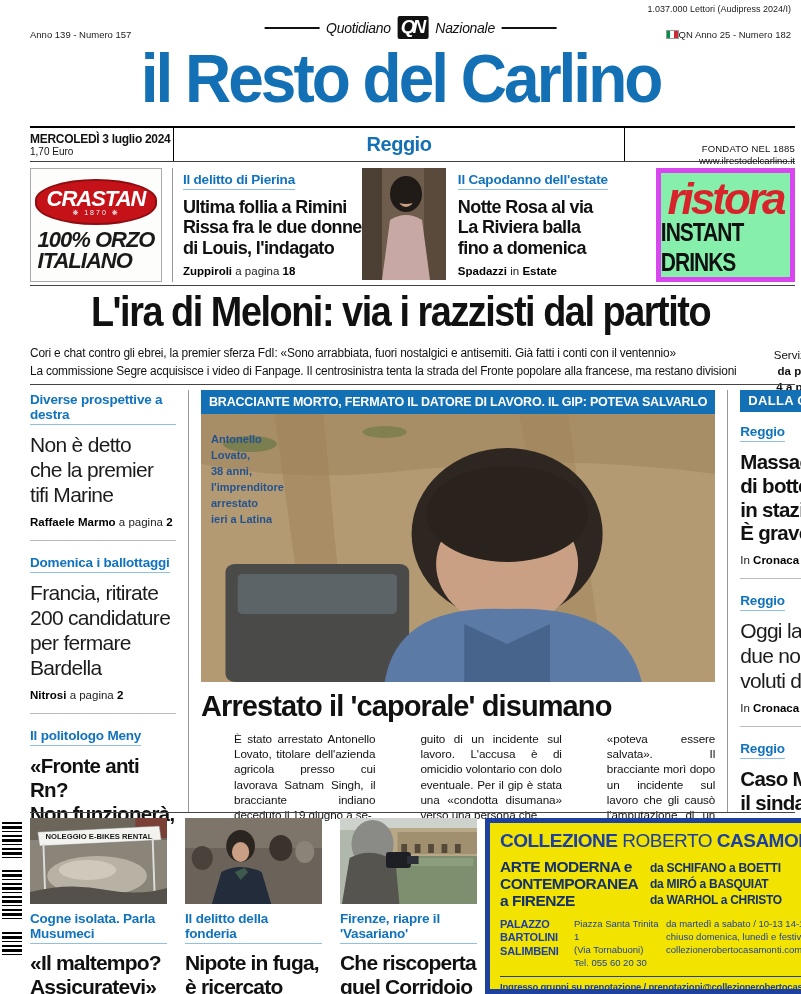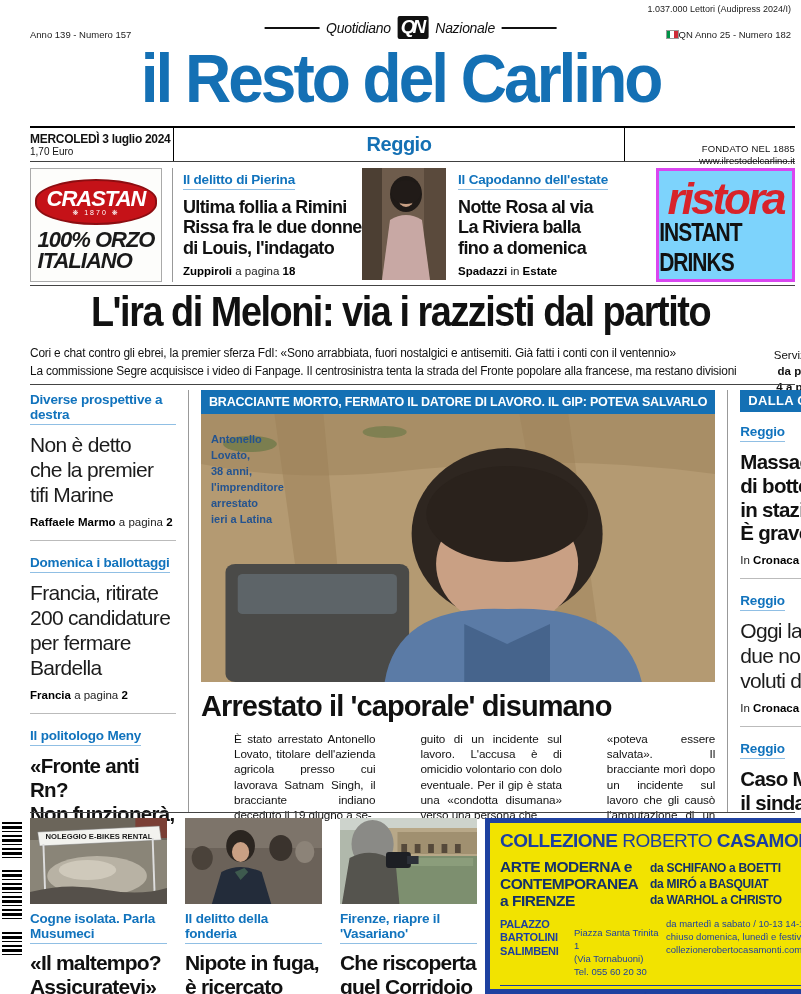--- a/index.html
+++ b/index.html
@@ -52,21 +52,21 @@
                  letter-spacing:-1px; color:#1a1a1a; margin-top:5px; white-space:pre-line; text-align:left; }
   .vdiv { width:1px; background:#999; margin:0 10px; }
   .tstory { width:205px; padding-top:2px; }
   .kicker { display:inline-block; color:#1173bd; font-weight:700; font-size:13.5px;
             letter-spacing:-0.2px; padding-bottom:2px; border-bottom:1.5px solid #90bfe4; }
   .ts-head { font-size:18px; font-weight:700; letter-spacing:-0.6px; line-height:1.13;
              margin-top:7px; white-space:pre-line; }
   .byline { font-size:11.5px; margin-top:7px; color:#222; }
   .byline .b { font-weight:700; color:#000; }
   .photo-woman { width:84px; height:112px; margin-right:12px; flex:none; }
-  .ad-ristora { width:158px; border:3px solid #d946ef; background:#7dd3fc; margin-left:19px;
+  .ad-ristora { width:158px; border:5px solid #d946ef; background:#86efac; margin-left:19px;
                 display:flex; flex-direction:column; align-items:center; justify-content:center; }
   .ristora-name { color:#d8232a; font-weight:700; font-style:italic; font-size:44px;
                   letter-spacing:-3px; line-height:0.9; }
   .ristora-sub { color:#111; font-weight:700; font-size:21px; letter-spacing:-1px;
                  transform:scaleY(1.25); margin-top:4px; }
 
   .rule { position:absolute; left:30px; right:6px; height:0; border-top:1px solid #444; }
 
   
   .lead { position:absolute; top:288px; left:0; width:100%; }
@@ -125,21 +125,21 @@
   .cas-title { font-size:19px; letter-spacing:-0.5px; white-space:nowrap; }
   .cas-title .bold { font-weight:700; } .cas-title .light { font-weight:400; }
   .cas-mid { display:flex; margin-top:6px; }
   .cas-left { width:150px; font-weight:700; font-size:15.5px; line-height:1.1;
               letter-spacing:-0.5px; color:#13306b; white-space:pre-line; }
   .cas-right { flex:1; font-weight:700; font-size:12px; line-height:1.35;
                letter-spacing:-0.3px; color:#13306b; white-space:pre-line; padding-top:2px; }
   .cas-info { display:flex; margin-top:9px; font-size:9.5px; line-height:1.35; }
   .cas-venue { width:74px; font-weight:700; font-size:11px; line-height:1.2;
                letter-spacing:-0.2px; white-space:pre-line; }
-  .cas-addr { width:92px; white-space:pre-line;margin-top:9px; }
+  .cas-addr { width:92px; white-space:pre-line; }
   .cas-hours { flex:1; white-space:pre-line; }
   .cas-foot { margin-top:7px; border-top:1px solid #1c3fa0; padding-top:4px;
               font-size:9.5px; font-weight:700; letter-spacing:-0.2px; white-space:nowrap; }
 </style>
 </head>
 <body>
 
 <div id="page">
 
   <div class="readers">1.037.000 Lettori (Audipress 2024/I)</div>
@@ -247,21 +247,21 @@
 tifi Marine</div>
         <p class="byline"><span class="b">Raffaele Marmo</span> <span>a pagina</span> <span class="b">2</span></p>
       </div>
       <div class="sep"></div>
       <div class="story">
         <span class="kicker">Domenica i ballottaggi</span>
         <div class="h-light">Francia, ritirate
 200 candidature
 per fermare
 Bardella</div>
-        <p class="byline"><span class="b">Francia</span> <span>a pagina</span> <span class="b">2</span></p>
+        <p class="byline"><span class="b">Nitrosi</span> <span>a pagina</span> <span class="b">2</span></p>
       </div>
       <div class="sep"></div>
       <div class="story">
         <span class="kicker">Il politologo Meny</span>
         <div class="h-bold">«Fronte anti Rn?
 Non funzionerà,
 troppe incognite»</div>
         <p class="byline"><span class="b">G. Rossi</span> <span>a pagina</span> <span class="b">3</span></p>
       </div>
     </div>

